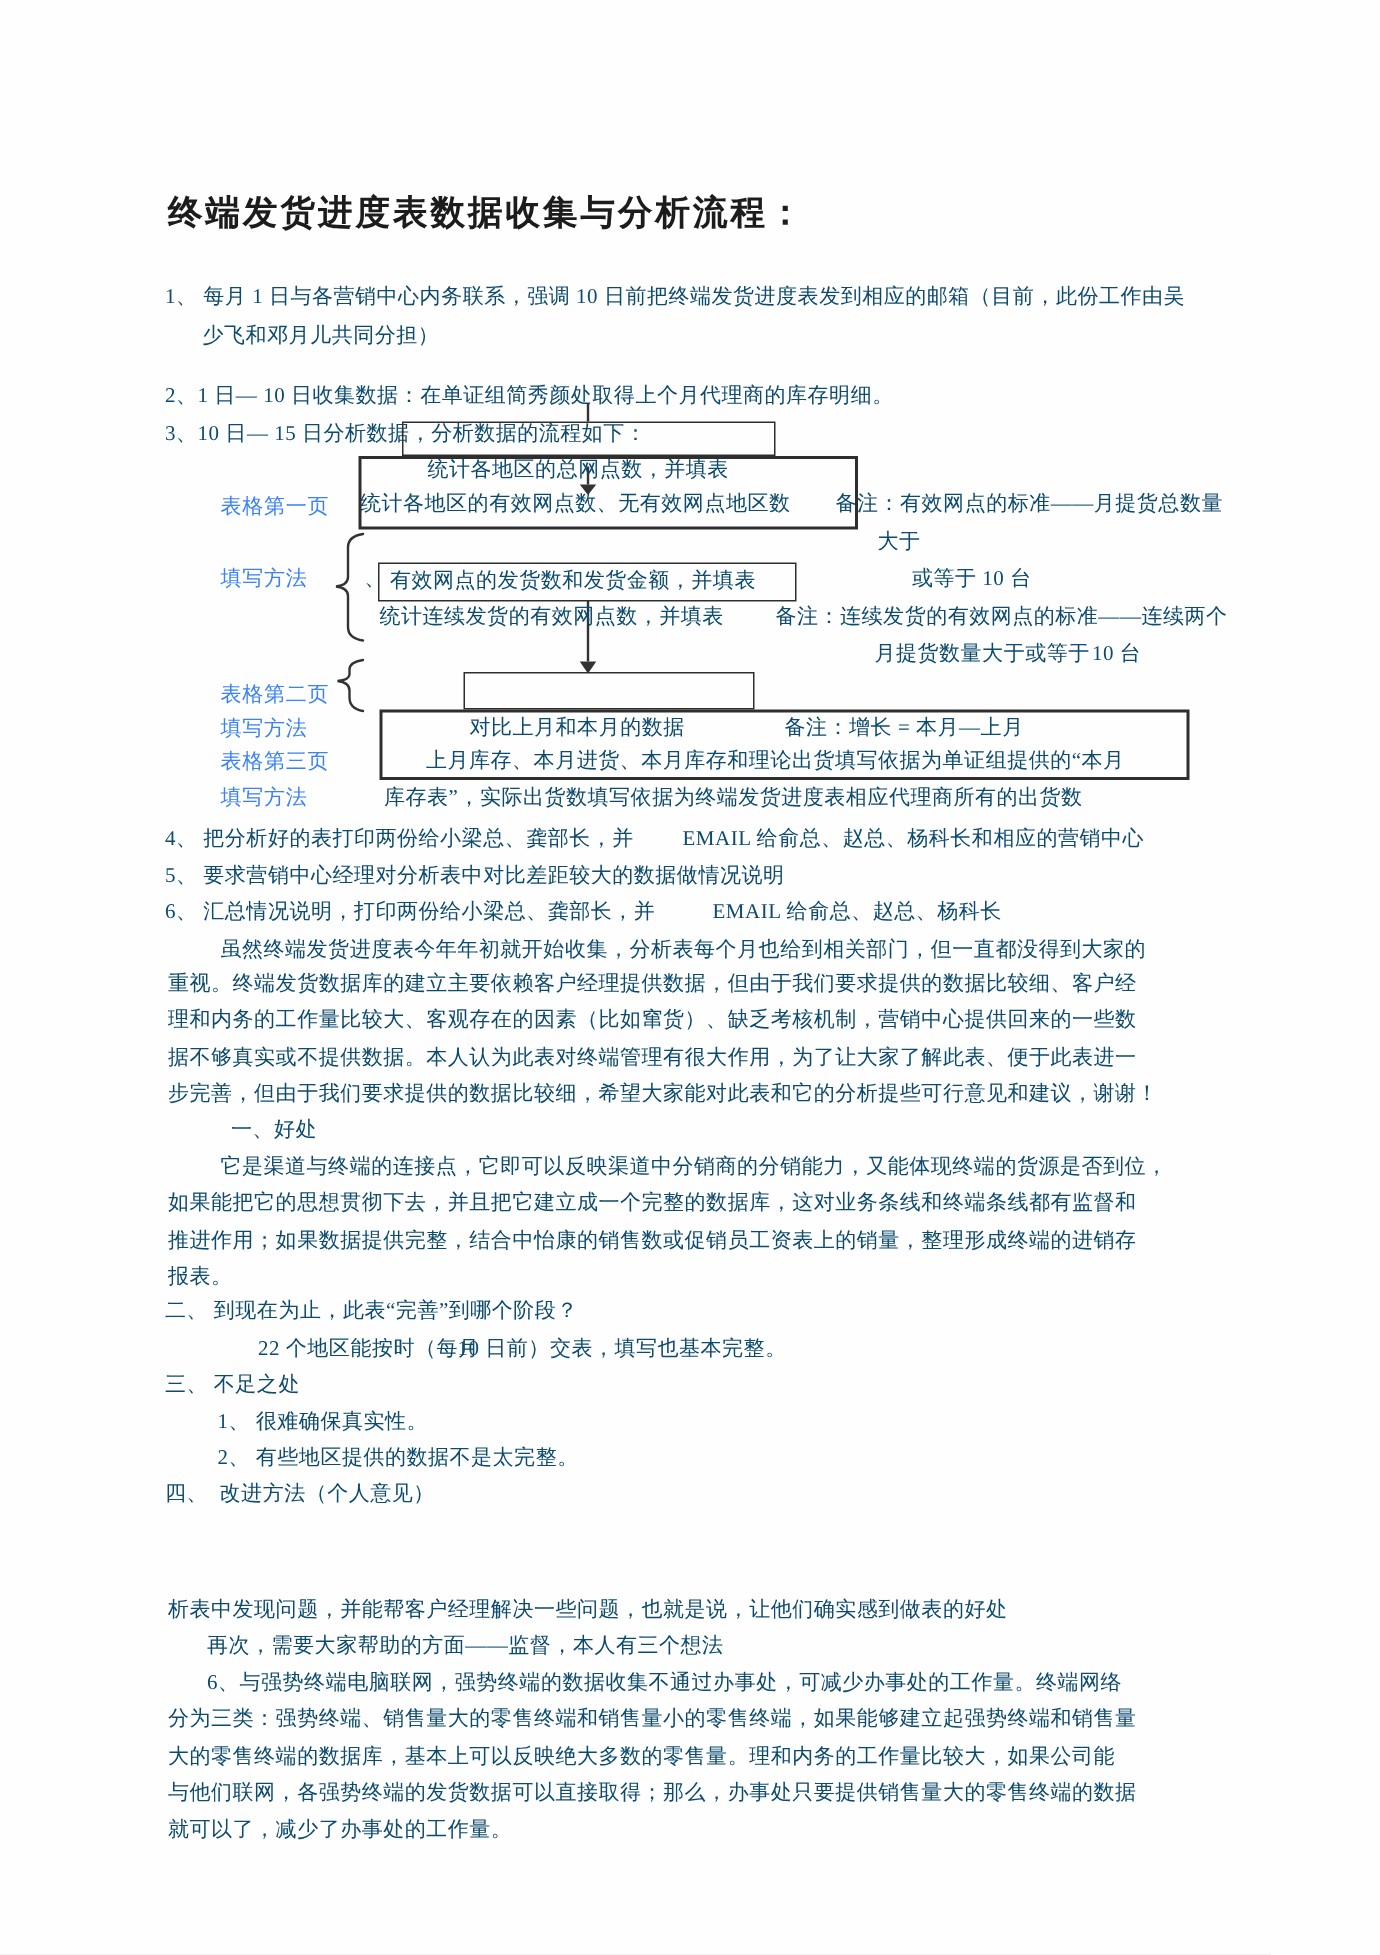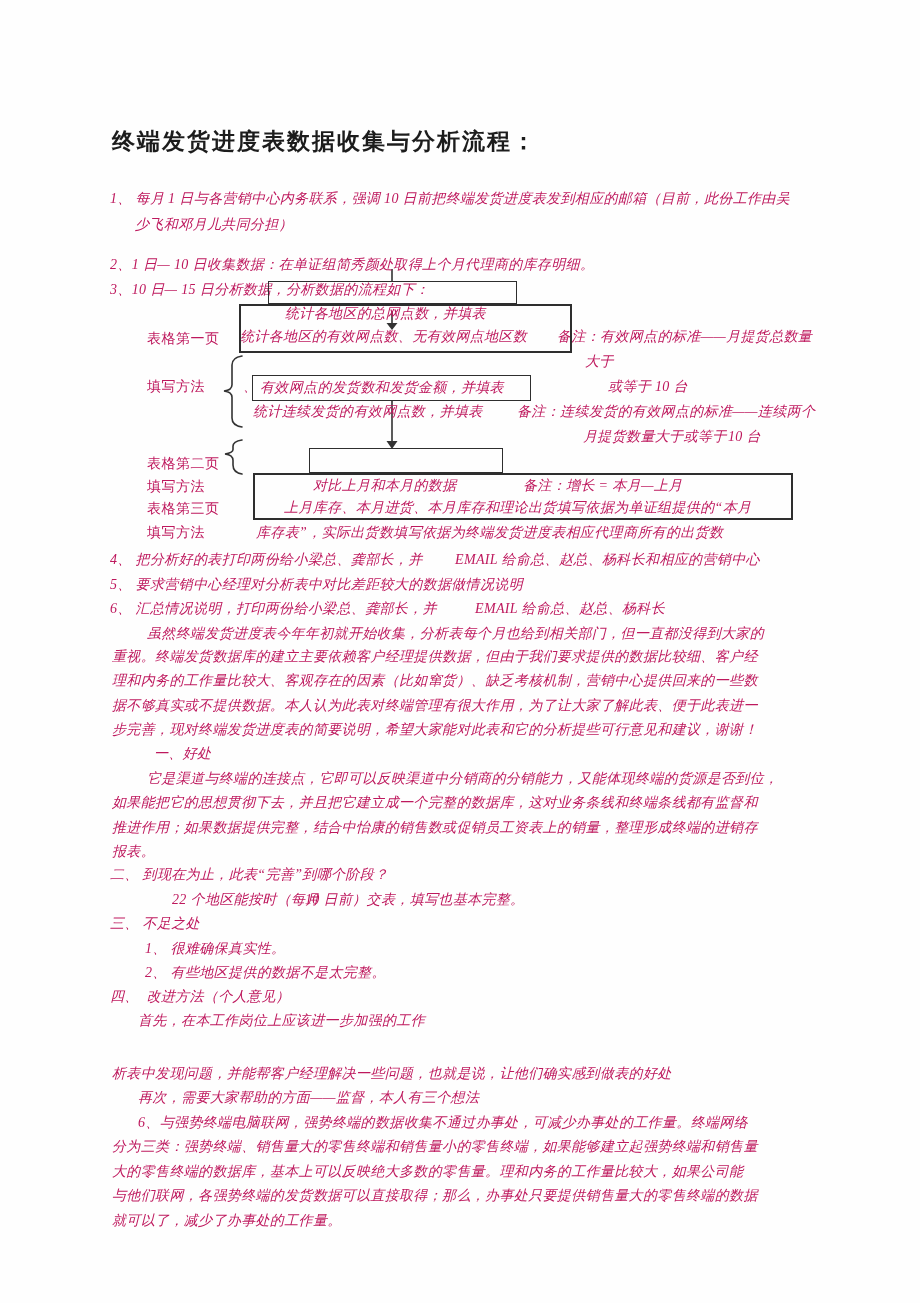--- a/index.html
+++ b/index.html
@@ -1,20 +1,20 @@
 <!DOCTYPE html>
 <html><head>
 <meta charset="utf-8">
 <style>
   html,body{margin:0;padding:0;background:#e8e8e8;}
   .page{position:relative;width:920px;height:1303px;margin:0 auto;background:#fefefe;overflow:hidden;
         font-family:"Liberation Serif","DejaVu Serif",serif;color:#222;}
   .doc-title{position:absolute;font-size:23px;font-weight:700;letter-spacing:2px;color:#1c1c1c;white-space:pre;}
-  .ln{position:absolute;font-size:14px;letter-spacing:0.35px;white-space:pre;color:#be185d;line-height:17px;font-style:italic;}
-  .dlabel{position:absolute;font-size:14px;letter-spacing:0.5px;white-space:pre;color:#be185d;line-height:17px;}
+  .ln{position:absolute;font-size:14px;letter-spacing:0.35px;white-space:pre;color:#0c4a6e;line-height:17px;}
+  .dlabel{position:absolute;font-size:14px;letter-spacing:0.5px;white-space:pre;color:#3b82f6;line-height:17px;}
   .box{position:absolute;border:1.5px solid #2e2e2e;background:transparent;box-sizing:border-box;}
   .box.thick{border-width:2px;}
   svg.overlay{position:absolute;left:0;top:0;width:920px;height:1303px;pointer-events:none;}
 </style>
 </head>
 <body>
 
 <div class="page">
   <span class="doc-title" style="left: 112px; top: 126px;">终端发货进度表数据收集与分析流程：</span>
   <svg class="overlay" viewBox="0 0 920 1303">
@@ -32,34 +32,33 @@
     <span class="ln" style="left: 110px; top: 281px;">3、10 日— 15 日分析数据，分析数据的流程如下：</span>
     <span class="ln" style="left: 110px; top: 551px;">4、 把分析好的表打印两份给小梁总、龚部长，并</span>
     <span class="ln" style="left: 455px; top: 551px;">EMAIL 给俞总、赵总、杨科长和相应的营销中心</span>
     <span class="ln" style="left: 110px; top: 576px;">5、 要求营销中心经理对分析表中对比差距较大的数据做情况说明</span>
     <span class="ln" style="left: 110px; top: 600px;">6、 汇总情况说明，打印两份给小梁总、龚部长，并</span>
     <span class="ln" style="left: 475px; top: 600px;">EMAIL 给俞总、赵总、杨科长</span>
     <span class="ln" style="left: 147px; top: 625px;">虽然终端发货进度表今年年初就开始收集，分析表每个月也给到相关部门，但一直都没得到大家的</span>
     <span class="ln" style="left: 112px; top: 648px;">重视。终端发货数据库的建立主要依赖客户经理提供数据，但由于我们要求提供的数据比较细、客户经</span>
     <span class="ln" style="left: 112px; top: 672px;">理和内务的工作量比较大、客观存在的因素（比如窜货）、缺乏考核机制，营销中心提供回来的一些数</span>
     <span class="ln" style="left: 112px; top: 697px;">据不够真实或不提供数据。本人认为此表对终端管理有很大作用，为了让大家了解此表、便于此表进一</span>
-    <span class="ln" style="left: 112px; top: 721px;">步完善，现对终端发货进度表的简要说明，希望大家能对此表和它的分析提些可行意见和建议，谢谢！</span>
+    <span class="ln" style="left: 112px; top: 721px;">步完善，但由于我们要求提供的数据比较细，希望大家能对此表和它的分析提些可行意见和建议，谢谢！</span>
     <span class="ln" style="left: 110px; top: 745px; margin-left: 44px;">一、好处</span>
     <span class="ln" style="left: 147px; top: 770px;">它是渠道与终端的连接点，它即可以反映渠道中分销商的分销能力，又能体现终端的货源是否到位，</span>
     <span class="ln" style="left: 112px; top: 794px;">如果能把它的思想贯彻下去，并且把它建立成一个完整的数据库，这对业务条线和终端条线都有监督和</span>
     <span class="ln" style="left: 112px; top: 819px;">推进作用；如果数据提供完整，结合中怡康的销售数或促销员工资表上的销量，整理形成终端的进销存</span>
     <span class="ln" style="left: 112px; top: 843px;">报表。</span>
     <span class="ln" style="left: 110px; top: 866px;">二、 到现在为止，此表“完善”到哪个阶段？</span>
     <span class="ln" style="left: 140px; top: 891px; margin-left: 32px;">22 个地区能按时（每月</span>
     <span class="ln" style="left: 305px; top: 891px;">10 日前）交表，填写也基本完整。</span>
     <span class="ln" style="left: 110px; top: 915px;">三、 不足之处</span>
     <span class="ln" style="left: 145px; top: 940px;">1、 很难确保真实性。</span>
     <span class="ln" style="left: 145px; top: 964px;">2、 有些地区提供的数据不是太完整。</span>
     <span class="ln" style="left: 110px; top: 988px;">四、  改进方法（个人意见）</span>
-    <span class="ln" style="left: 138px; top: 1012px;">首先，在本工作岗位上应该进一步加强的工作</span>
     <span class="ln" style="left: 112px; top: 1065px;">析表中发现问题，并能帮客户经理解决一些问题，也就是说，让他们确实感到做表的好处</span>
     <span class="ln" style="left: 138px; top: 1089px;">再次，需要大家帮助的方面——监督，本人有三个想法</span>
     <span class="ln" style="left: 138px; top: 1114px;">6、与强势终端电脑联网，强势终端的数据收集不通过办事处，可减少办事处的工作量。终端网络</span>
     <span class="ln" style="left: 112px; top: 1138px;">分为三类：强势终端、销售量大的零售终端和销售量小的零售终端，如果能够建立起强势终端和销售量</span>
     <span class="ln" style="left: 112px; top: 1163px;">大的零售终端的数据库，基本上可以反映绝大多数的零售量。理和内务的工作量比较大，如果公司能</span>
     <span class="ln" style="left: 112px; top: 1187px;">与他们联网，各强势终端的发货数据可以直接取得；那么，办事处只要提供销售量大的零售终端的数据</span>
     <span class="ln" style="left: 112px; top: 1212px;">就可以了，减少了办事处的工作量。</span>
     <span class="ln" style="left: 285px; top: 305px;">统计各地区的总网点数，并填表</span>
     <span class="ln" style="left: 240px; top: 328px;">统计各地区的有效网点数、无有效网点地区数</span>
     <span class="ln" style="left: 557px; top: 328px;">备注：有效网点的标准——月提货总数量</span>

